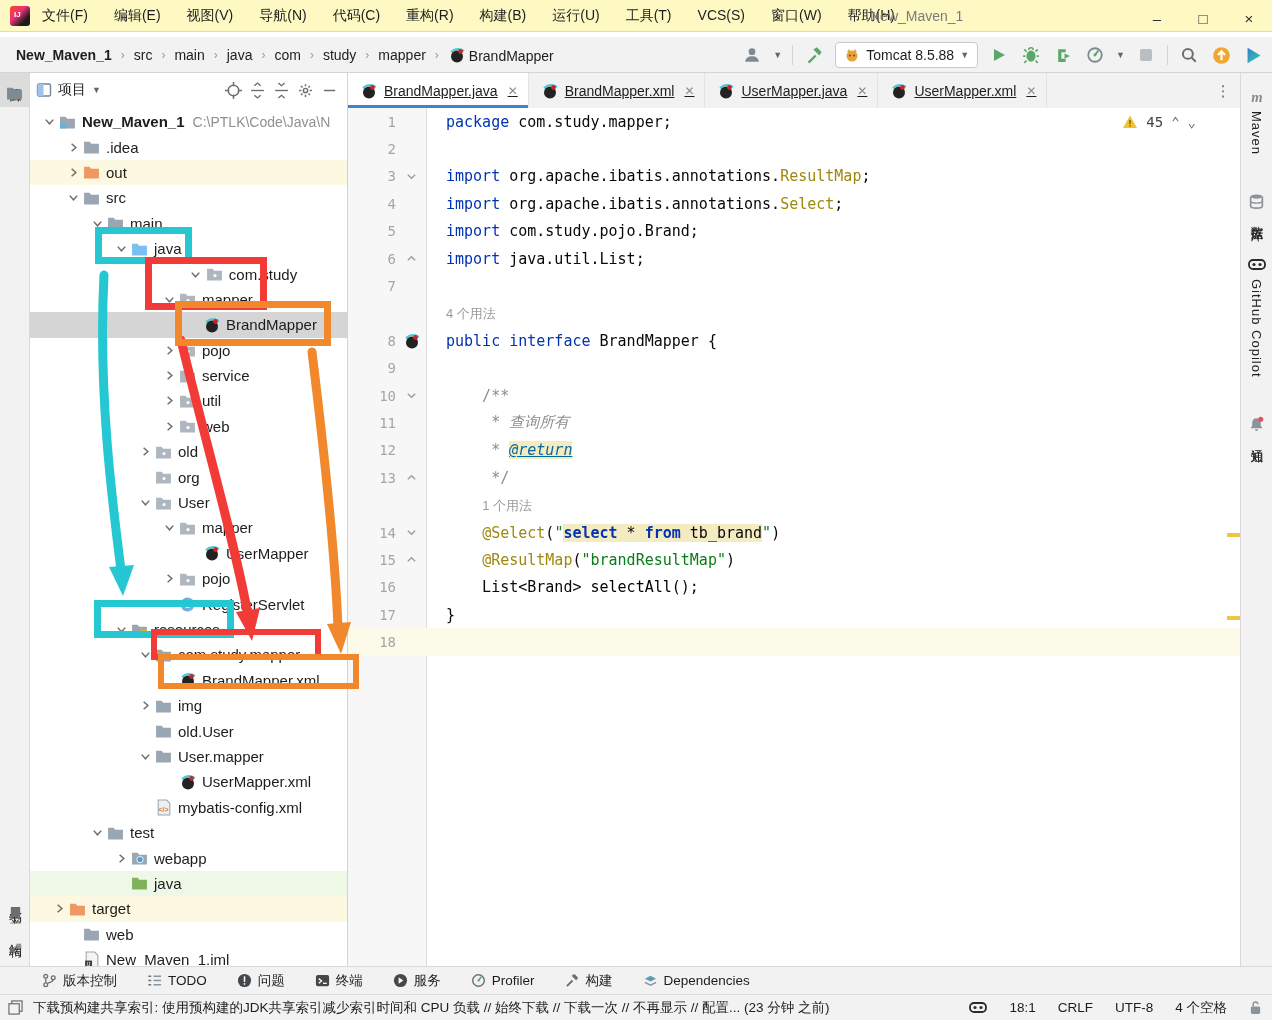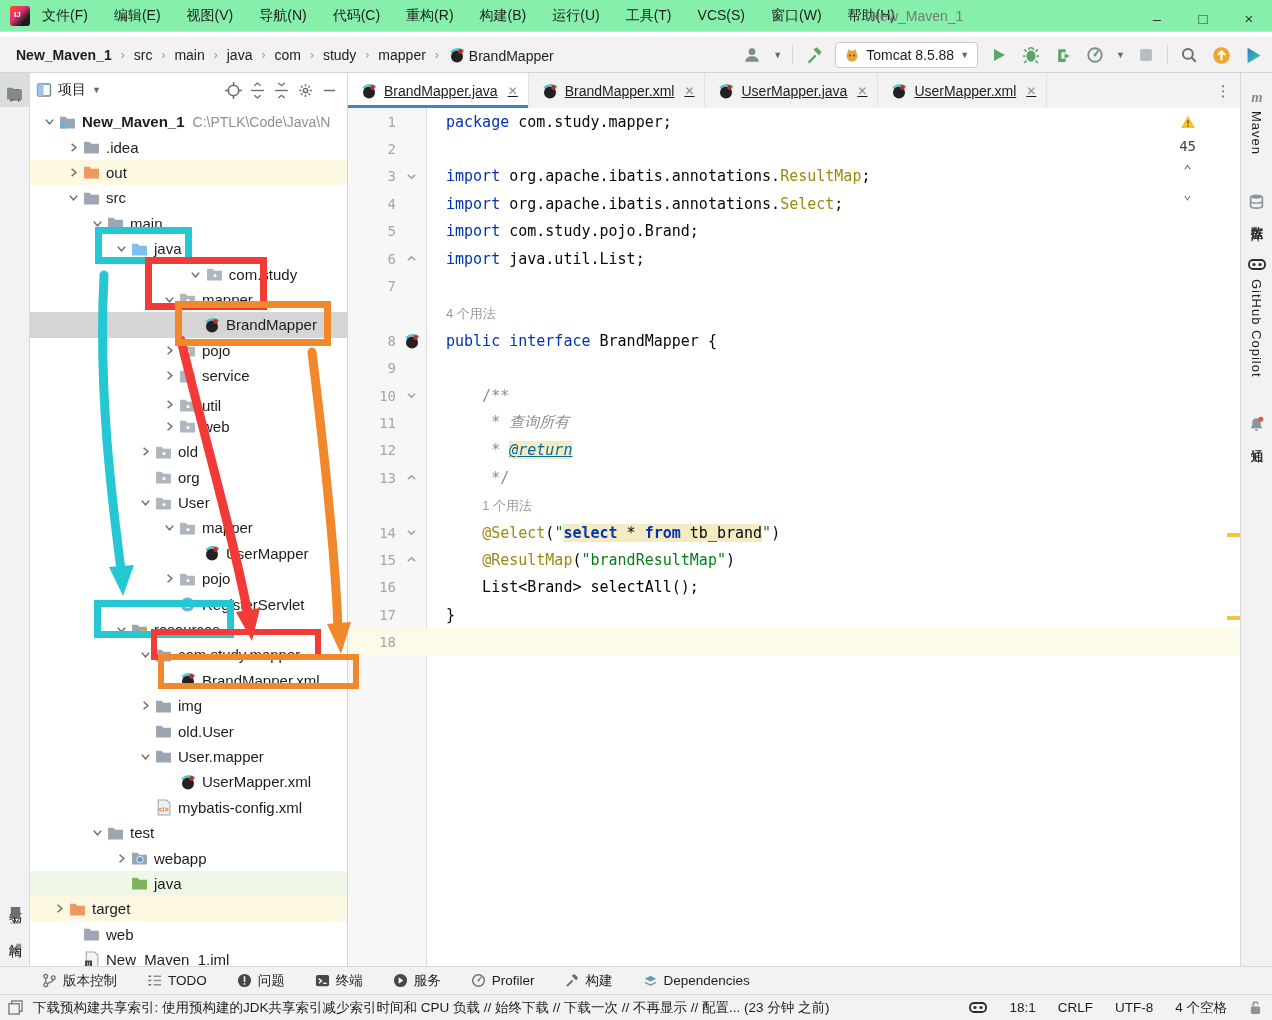--- a/index.html
+++ b/index.html
@@ -1,20 +1,20 @@
 <!DOCTYPE html>
 <html><head>
 <meta charset="utf-8">
 <style>
   * { margin:0; padding:0; box-sizing:border-box; }
   html,body { width:1272px; height:1020px; overflow:hidden; }
   body { font-family:"Liberation Sans", sans-serif; font-size:14px; color:#1d1d1d; background:#fff; position:relative; }
 
   
-  #titlebar { position:absolute; left:0; top:0; width:1272px; height:32px; background:#86efac; border-bottom:1px solid #d9d9d9; display:flex; align-items:center; }
+  #titlebar { position:absolute; left:0; top:0; width:1272px; height:32px; background:#fef9c3; border-bottom:1px solid #d9d9d9; display:flex; align-items:center; }
   #idea-logo { width:20px; height:20px; margin:0 12px 0 10px; border-radius:3px; background:linear-gradient(135deg,#fc4a1a 0%,#e73177 40%,#1b1b1b 75%); position:relative; }
   #idea-logo::after{ content:"IJ"; position:absolute; left:4px; top:4px; font-size:8px; color:#fff; font-weight:bold; }
   #menubar { display:flex; gap:26px; font-size:14px; }
   .menu-item { cursor:default; }
   #win-title { position:absolute; left:870px; top:8px; color:#7a7a7a; font-size:14px; }
   #win-controls { position:absolute; right:0; top:0; height:36px; display:flex; }
   .win-btn { width:46px; height:36px; display:flex; align-items:center; justify-content:center; font-size:15px; color:#333; }
 
   
   #navbar { position:absolute; left:0; top:37px; width:1272px; height:36px; background:#f2f2f2; border-bottom:1px solid #d4d4d4; display:flex; align-items:center; }
@@ -65,21 +65,21 @@
   .code-row { position:relative; height:27.4px; display:flex; align-items:center; }
   .code-row.caret { background:#fcfae8; }
   .gnum { width:48px; text-align:right; color:#a6a6a6; font-size:14px; flex:none; }
   .gfold { width:31px; display:flex; align-items:center; justify-content:center; flex:none; }
   .ctext { padding-left:19px; white-space:pre; }
   .k { color:#0033b3; } .p { color:#080808; } .a { color:#9e880d; } .s { color:#067d17; }
   .qk { color:#0033b3; font-weight:bold; background:#f5ebc1; } .qp { color:#080808; background:#f5ebc1; }
   .c { color:#8c8c8c; } .ci { color:#8c8c8c; font-style:italic; }
   .tg { color:#0369a1; background:#f5ebc1; text-decoration:underline; font-style:italic; }
   .m { color:#000000; } .h { color:#9a9a9a; font-size:13px; font-family:"Liberation Sans",sans-serif; }
-  #warn-widget { position:absolute; right:44px; top:6px; display:flex; align-items:center; gap:8px; font-size:14px; color:#444;flex-direction:column; }
+  #warn-widget { position:absolute; right:44px; top:6px; display:flex; align-items:center; gap:8px; font-size:14px; color:#444; }
   .stripe-mark { position:absolute; width:13px; height:4px; background:#efc541; right:0; }
 
   
   #right-stripe { position:absolute; left:1240px; top:0; width:32px; height:893px; background:#f2f2f2; border-left:1px solid #d9d9d9; display:flex; flex-direction:column; align-items:center; gap:26px; padding-top:10px; }
   #right-stripe .stripe-tab { gap:6px; }
 
   
   #bottombar { position:absolute; left:0; top:966px; width:1272px; height:28px; background:#f2f2f2; border-top:1px solid #d9d9d9; display:flex; align-items:center; gap:30px; padding-left:42px; font-size:13.5px; }
   .bb-item { display:flex; align-items:center; gap:6px; }
 
@@ -442,21 +442,21 @@
             </svg>
           </span>
           <span class="t-icon">
             <svg class="ic" width="17" height="16" viewBox="0 0 16 15">
               <path d="M1 2.5h5.2L7.8 4.5H15v9H1z" fill="#aeb6bf"></path>
               <circle cx="8.5" cy="9" r="1.5" fill="#fff"></circle>
             </svg>
           </span>
           <span class="t-label">service</span>
         </div>
-        <div class="trow" style="padding-left: 130px; align-items: flex-end;">
+        <div class="trow" style="padding-left: 130px;">
           <span class="t-arrow">
             <svg class="ic" width="15" height="15" viewBox="0 0 16 16">
               <path d="M6 4l4.5 4L6 12" fill="none" stroke="#6e6e6e" stroke-width="1.6"></path>
             </svg>
           </span>
           <span class="t-icon">
             <svg class="ic" width="17" height="16" viewBox="0 0 16 15">
               <path d="M1 2.5h5.2L7.8 4.5H15v9H1z" fill="#aeb6bf"></path>
               <circle cx="8.5" cy="9" r="1.5" fill="#fff"></circle>
             </svg>

